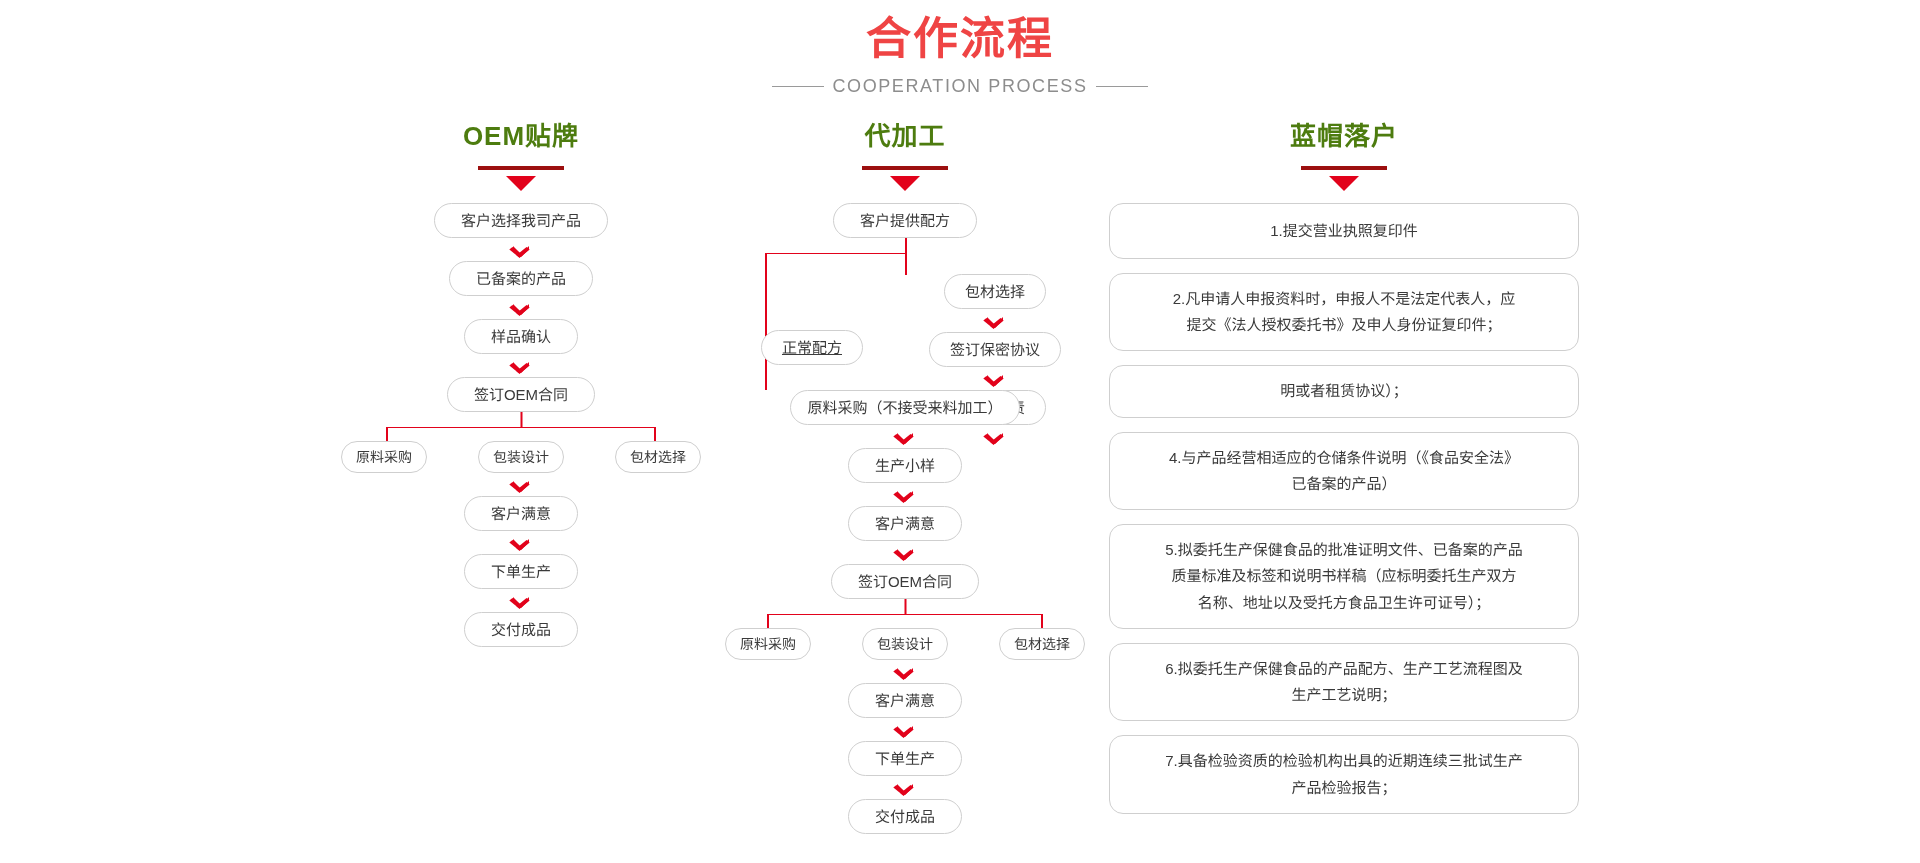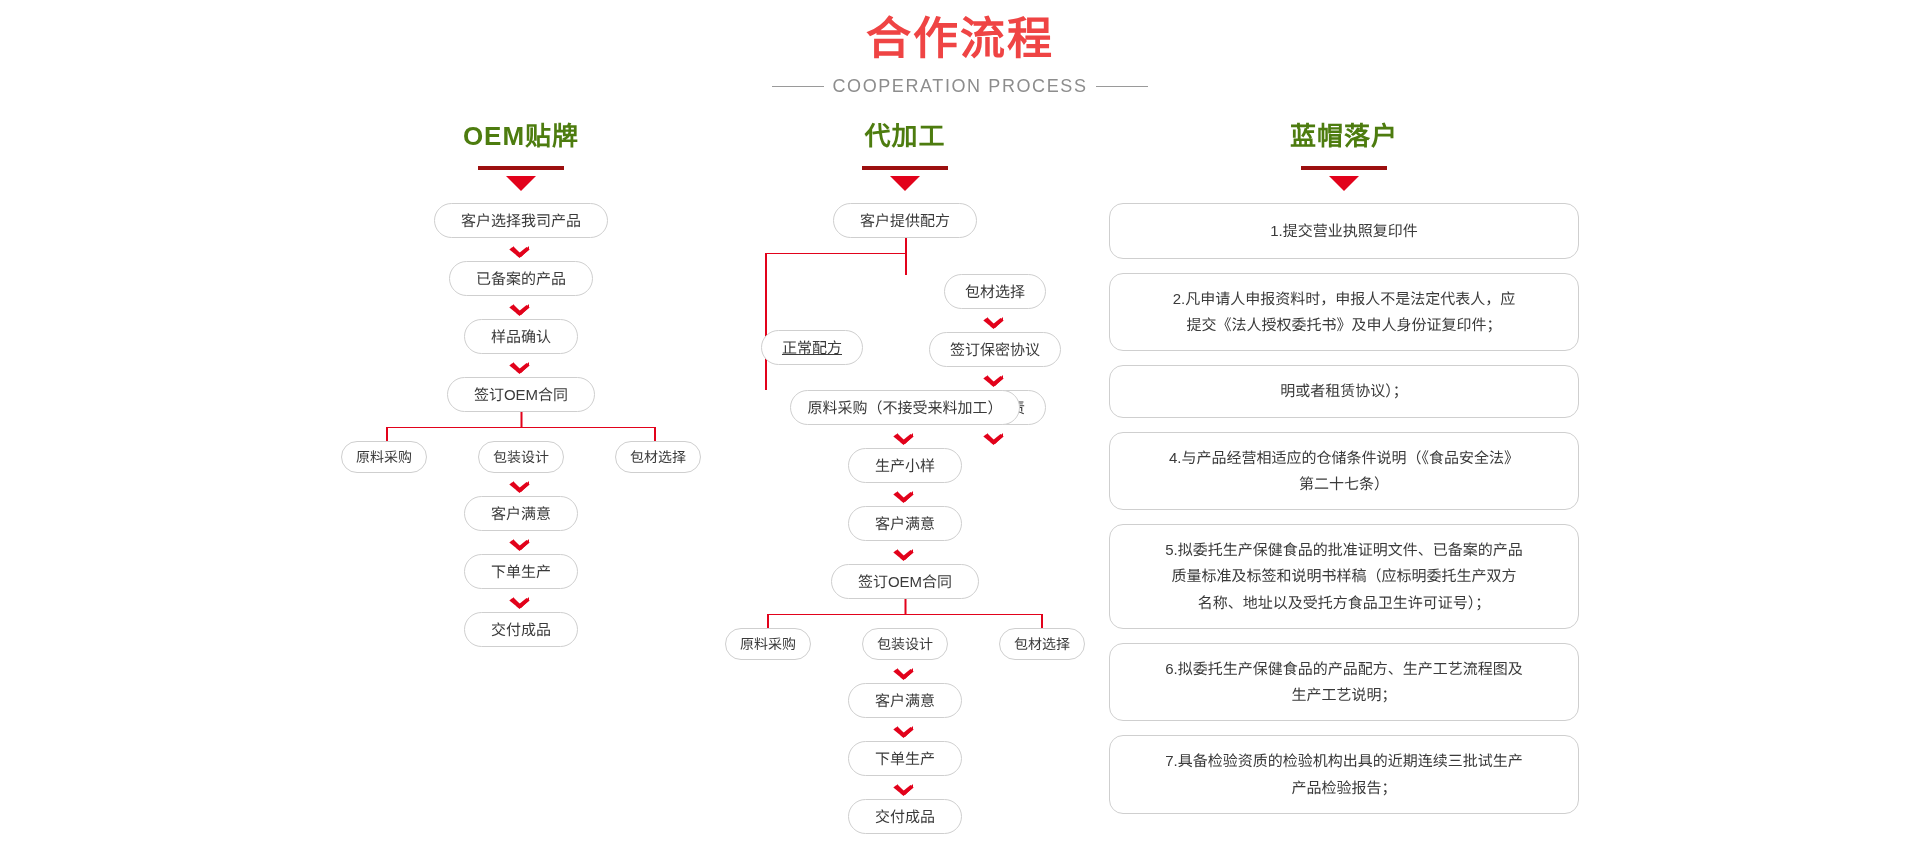--- a/index.html
+++ b/index.html
@@ -399,21 +399,21 @@
       </div>
       <div class="note-card">
         <div>2.凡申请人申报资料时，申报人不是法定代表人，应</div>
         <div>提交《法人授权委托书》及申人身份证复印件；</div>
       </div>
       <div class="note-card">
         <div>明或者租赁协议）；</div>
       </div>
       <div class="note-card">
         <div>4.与产品经营相适应的仓储条件说明（《食品安全法》</div>
-        <div>第二十七条）</div>
+        <div>已备案的产品）</div>
       </div>
       <div class="note-card">
         <div>5.拟委托生产保健食品的批准证明文件、已备案的产品</div>
         <div>质量标准及标签和说明书样稿（应标明委托生产双方</div>
         <div>名称、地址以及受托方食品卫生许可证号）；</div>
       </div>
       <div class="note-card">
         <div>6.拟委托生产保健食品的产品配方、生产工艺流程图及</div>
         <div>生产工艺说明；</div>
       </div>

